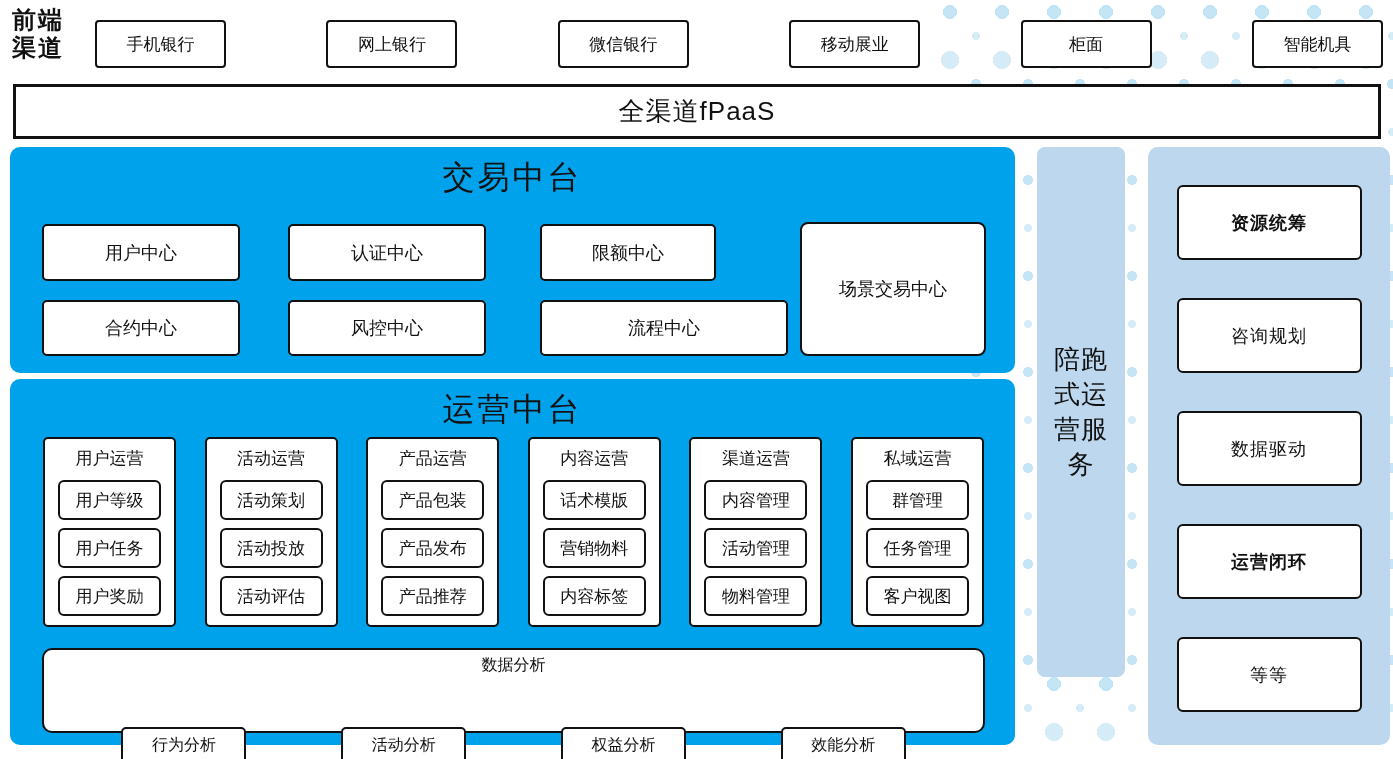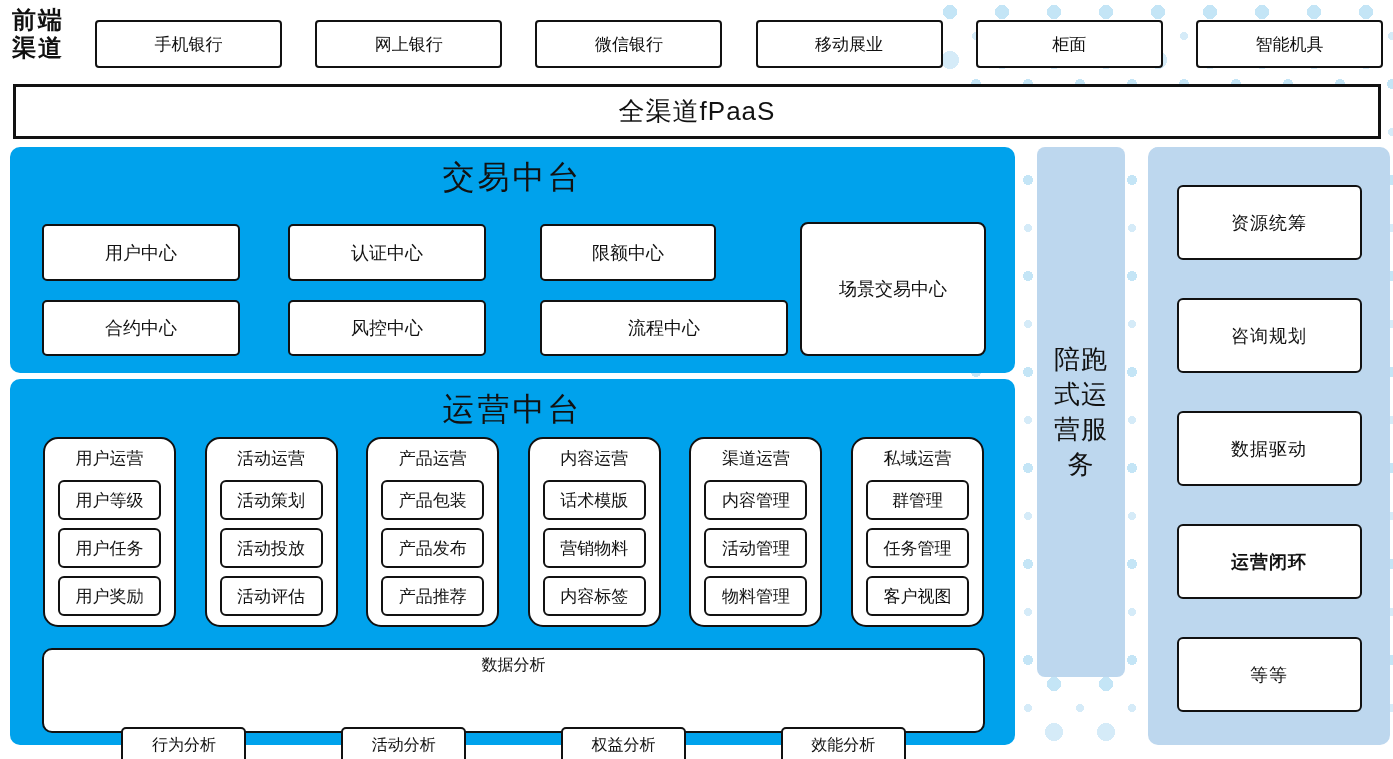--- a/index.html
+++ b/index.html
@@ -30,21 +30,21 @@
   .frontend-label{
     left:12px;top:6px;width:66px;
     font-family:"Liberation Serif","DejaVu Serif",serif;
     font-weight:700;font-size:24px;line-height:1.18;letter-spacing:2px;
   }
   .top-row{
     left:95px;top:20px;width:1288px;height:48px;
     display:flex;justify-content:space-between;
   }
   .chan-box{
-    width:187px;height:48px;background:#fff;border:2px solid var(--line);
+    width:131px;height:48px;background:#fff;border:2px solid var(--line);
     border-radius:4px;display:flex;align-items:center;justify-content:center;
     font-size:17px;
   }
   
   .fpaas{
     left:13px;top:84px;width:1368px;height:55px;background:#fff;
     border:3px solid var(--line);display:flex;align-items:center;justify-content:center;
     font-size:26px;font-weight:500;letter-spacing:1px;
   }
   
@@ -66,21 +66,21 @@
   .tx-risk{left:278px;top:153px;width:198px;height:56px;}
   .tx-flow{left:530px;top:153px;width:248px;height:56px;}
   .tx-scene{left:790px;top:75px;width:186px;height:134px;border-radius:8px;}
   
   .op-block{left:10px;top:379px;width:1005px;height:366px;}
   .op-columns{
     position:absolute;left:33px;right:31px;top:58px;height:190px;
     display:flex;justify-content:space-between;
   }
   .op-col{
-    width:133px;background:#fff;border:2px solid var(--line);border-radius:15px;
+    width:133px;background:#fff;border:2px solid var(--line);border-radius:5px;
     display:flex;flex-direction:column;align-items:center;padding-top:8px;
   }
   .op-col-title{font-size:17px;font-weight:500;}
   .op-col-list{margin-top:10px;display:flex;flex-direction:column;gap:8px;}
   .op-item{
     width:103px;height:40px;background:#fff;border:2px solid var(--line);border-radius:6px;
     display:flex;align-items:center;justify-content:center;font-size:17px;font-weight:500;
   }
   .analysis{
     position:absolute;left:32px;top:269px;width:943px;height:85px;background:#fff;
@@ -203,18 +203,18 @@
       <div class="analysis-box">效能分析</div>
     </div>
   </div>
 </div>
 
 <div class="layer side-strip">
   <div class="side-strip-text">陪跑式运营服务</div>
 </div>
 
 <div class="layer right-panel">
-  <div class="rp-box" style="font-weight: 400;">资源统筹</div>
+  <div class="rp-box" style="font-weight: 700;">资源统筹</div>
   <div class="rp-box">咨询规划</div>
   <div class="rp-box">数据驱动</div>
   <div class="rp-box" style="font-weight: 700;">运营闭环</div>
   <div class="rp-box">等等</div>
 </div>
 
 </body></html>

